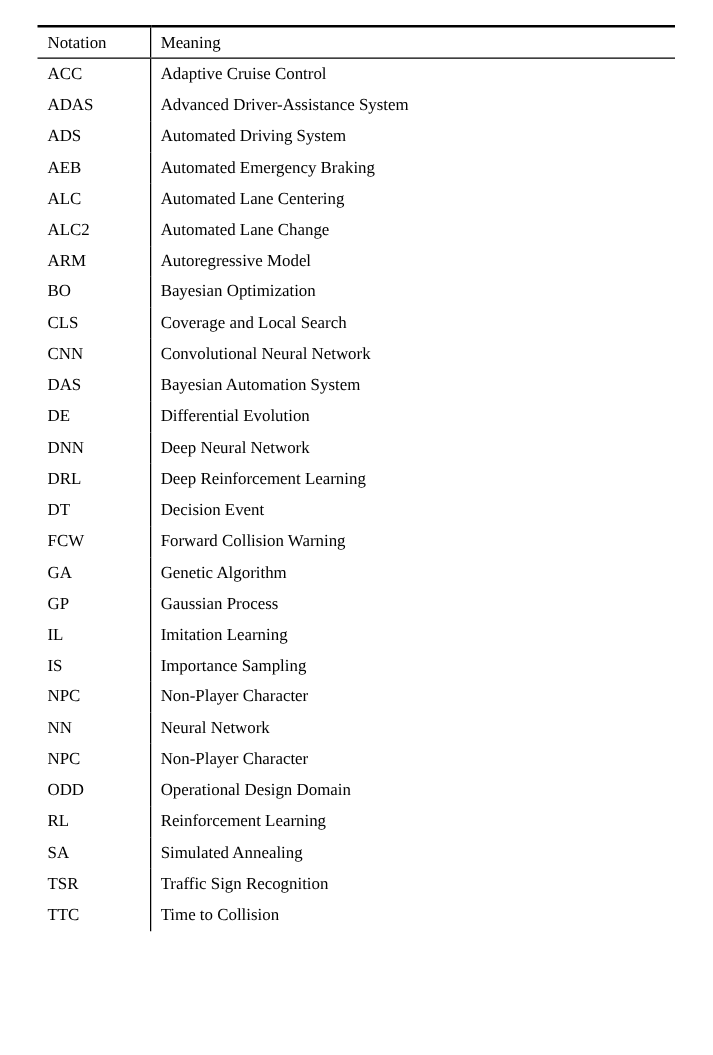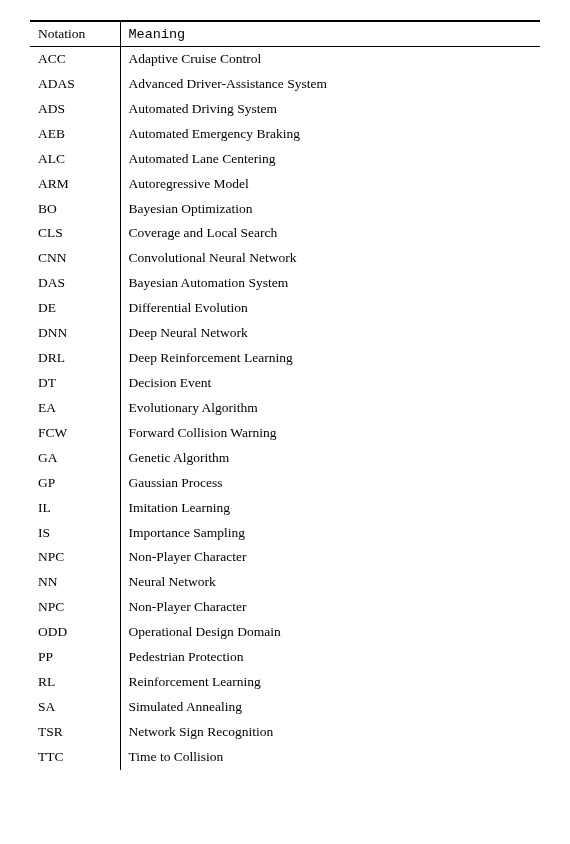--- a/index.html
+++ b/index.html
@@ -32,21 +32,20 @@
       font-style: normal;
     }
 
     .table-container thead tr th.col-notation {
       width: 90px;
       margin-top: 46px;
     }
 
     .table-container thead tr th.col-meaning {
       border-left: 1px solid #000;
-      font-family: Liberation Mono, monospace;
     }
 
     .table-container tbody tr td {
       padding: 2px 8px;
       vertical-align: top;
       line-height: 1.55;
     }
 
     .table-container tbody tr td.col-meaning {
       border-left: 1px solid #000;
@@ -77,20 +76,24 @@
       </tr>
       <tr>
         <td class="col-notation">AEB</td>
         <td class="col-meaning">Automated Emergency Braking</td>
       </tr>
       <tr>
         <td class="col-notation">ALC</td>
         <td class="col-meaning">Automated Lane Centering</td>
       </tr>
       <tr>
+        <td class="col-notation">ALC2</td>
+        <td class="col-meaning">Automated Lane Change</td>
+      </tr>
+      <tr>
         <td class="col-notation">ARM</td>
         <td class="col-meaning">Autoregressive Model</td>
       </tr>
       <tr>
         <td class="col-notation">BO</td>
         <td class="col-meaning">Bayesian Optimization</td>
       </tr>
       <tr>
         <td class="col-notation">CLS</td>
         <td class="col-meaning">Coverage and Local Search</td>
@@ -111,24 +114,20 @@
         <td class="col-notation">DNN</td>
         <td class="col-meaning">Deep Neural Network</td>
       </tr>
       <tr>
         <td class="col-notation">DRL</td>
         <td class="col-meaning">Deep Reinforcement Learning</td>
       </tr>
       <tr>
         <td class="col-notation">DT</td>
         <td class="col-meaning">Decision Event</td>
-      </tr>
-      <tr>
-        <td class="col-notation">EA</td>
-        <td class="col-meaning">Evolutionary Algorithm</td>
       </tr>
       <tr>
         <td class="col-notation">FCW</td>
         <td class="col-meaning">Forward Collision Warning</td>
       </tr>
       <tr>
         <td class="col-notation">GA</td>
         <td class="col-meaning">Genetic Algorithm</td>
       </tr>
       <tr>
@@ -153,34 +152,30 @@
       </tr>
       <tr>
         <td class="col-notation">NPC</td>
         <td class="col-meaning">Non-Player Character</td>
       </tr>
       <tr>
         <td class="col-notation">ODD</td>
         <td class="col-meaning">Operational Design Domain</td>
       </tr>
       <tr>
-        <td class="col-notation">PP</td>
-        <td class="col-meaning">Pedestrian Protection</td>
-      </tr>
-      <tr>
         <td class="col-notation">RL</td>
         <td class="col-meaning">Reinforcement Learning</td>
       </tr>
       <tr>
         <td class="col-notation">SA</td>
         <td class="col-meaning">Simulated Annealing</td>
       </tr>
       <tr>
         <td class="col-notation">TSR</td>
-        <td class="col-meaning">Network Sign Recognition</td>
+        <td class="col-meaning">Traffic Sign Recognition</td>
       </tr>
       <tr>
         <td class="col-notation">TTC</td>
         <td class="col-meaning">Time to Collision</td>
       </tr>
     </tbody>
 
 </table>
 
 </body></html>

